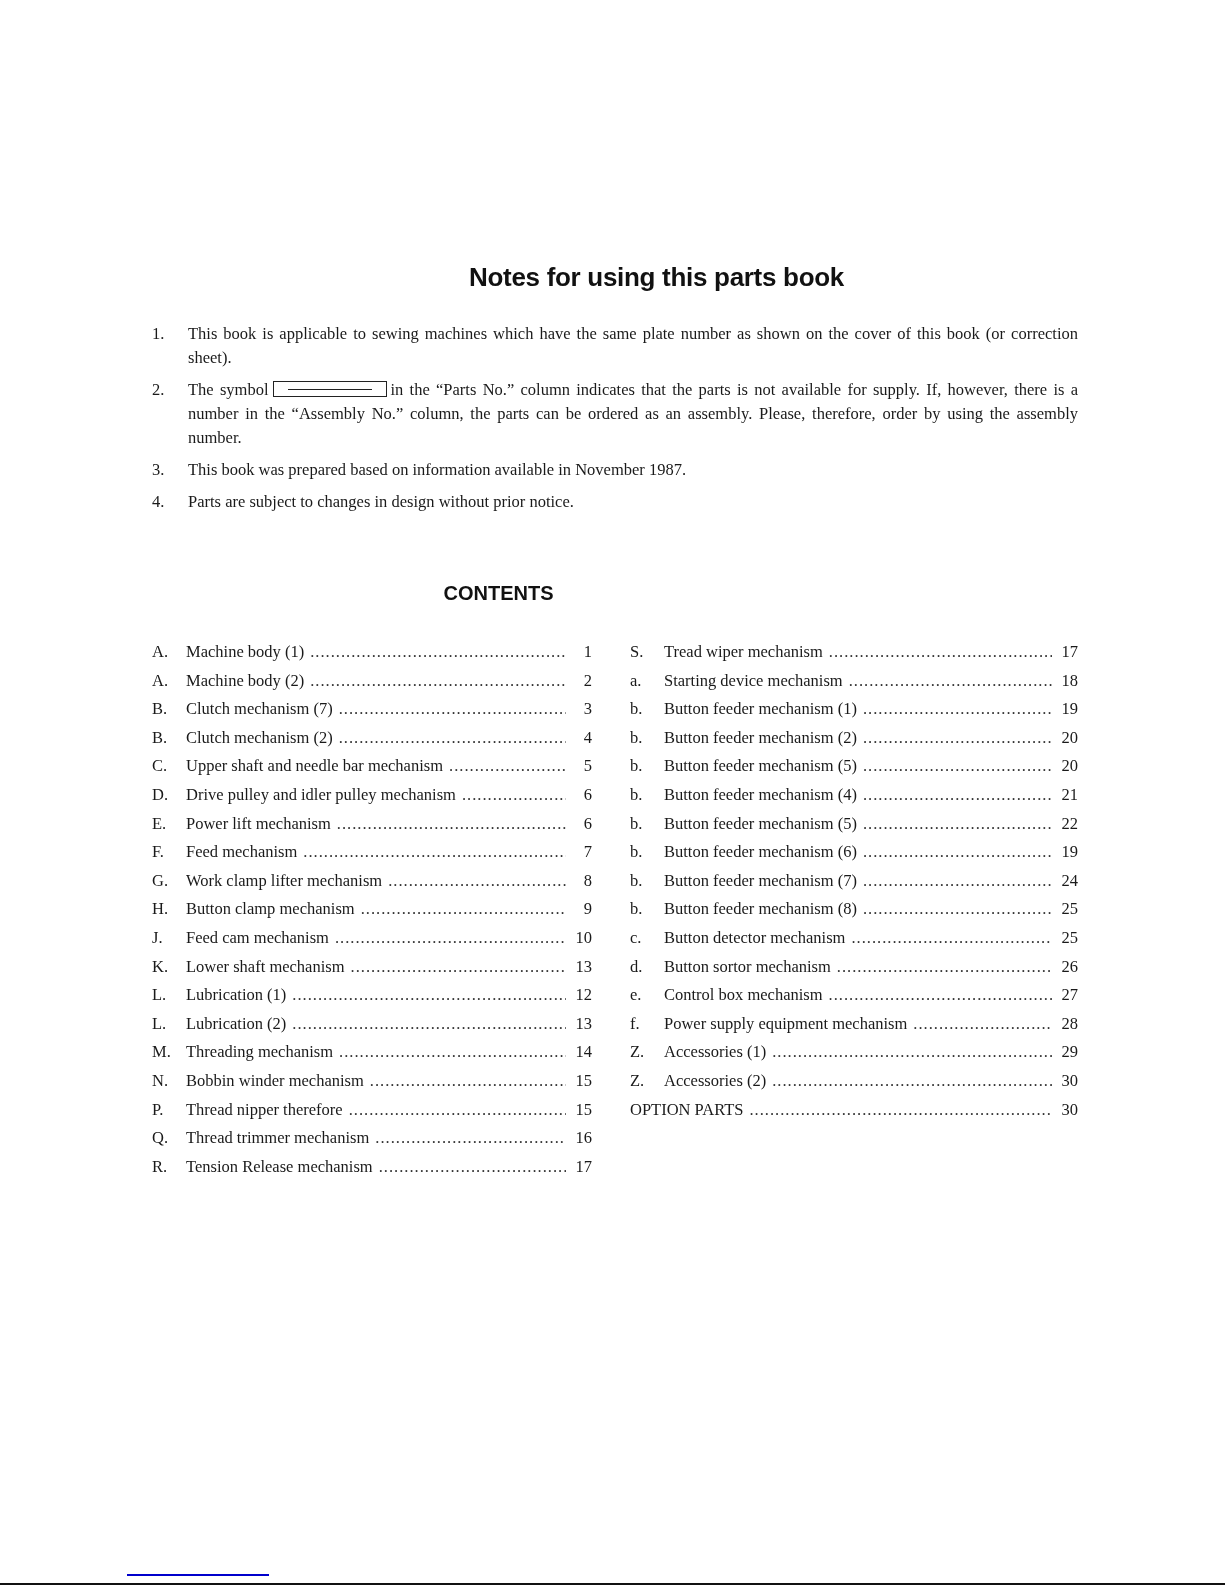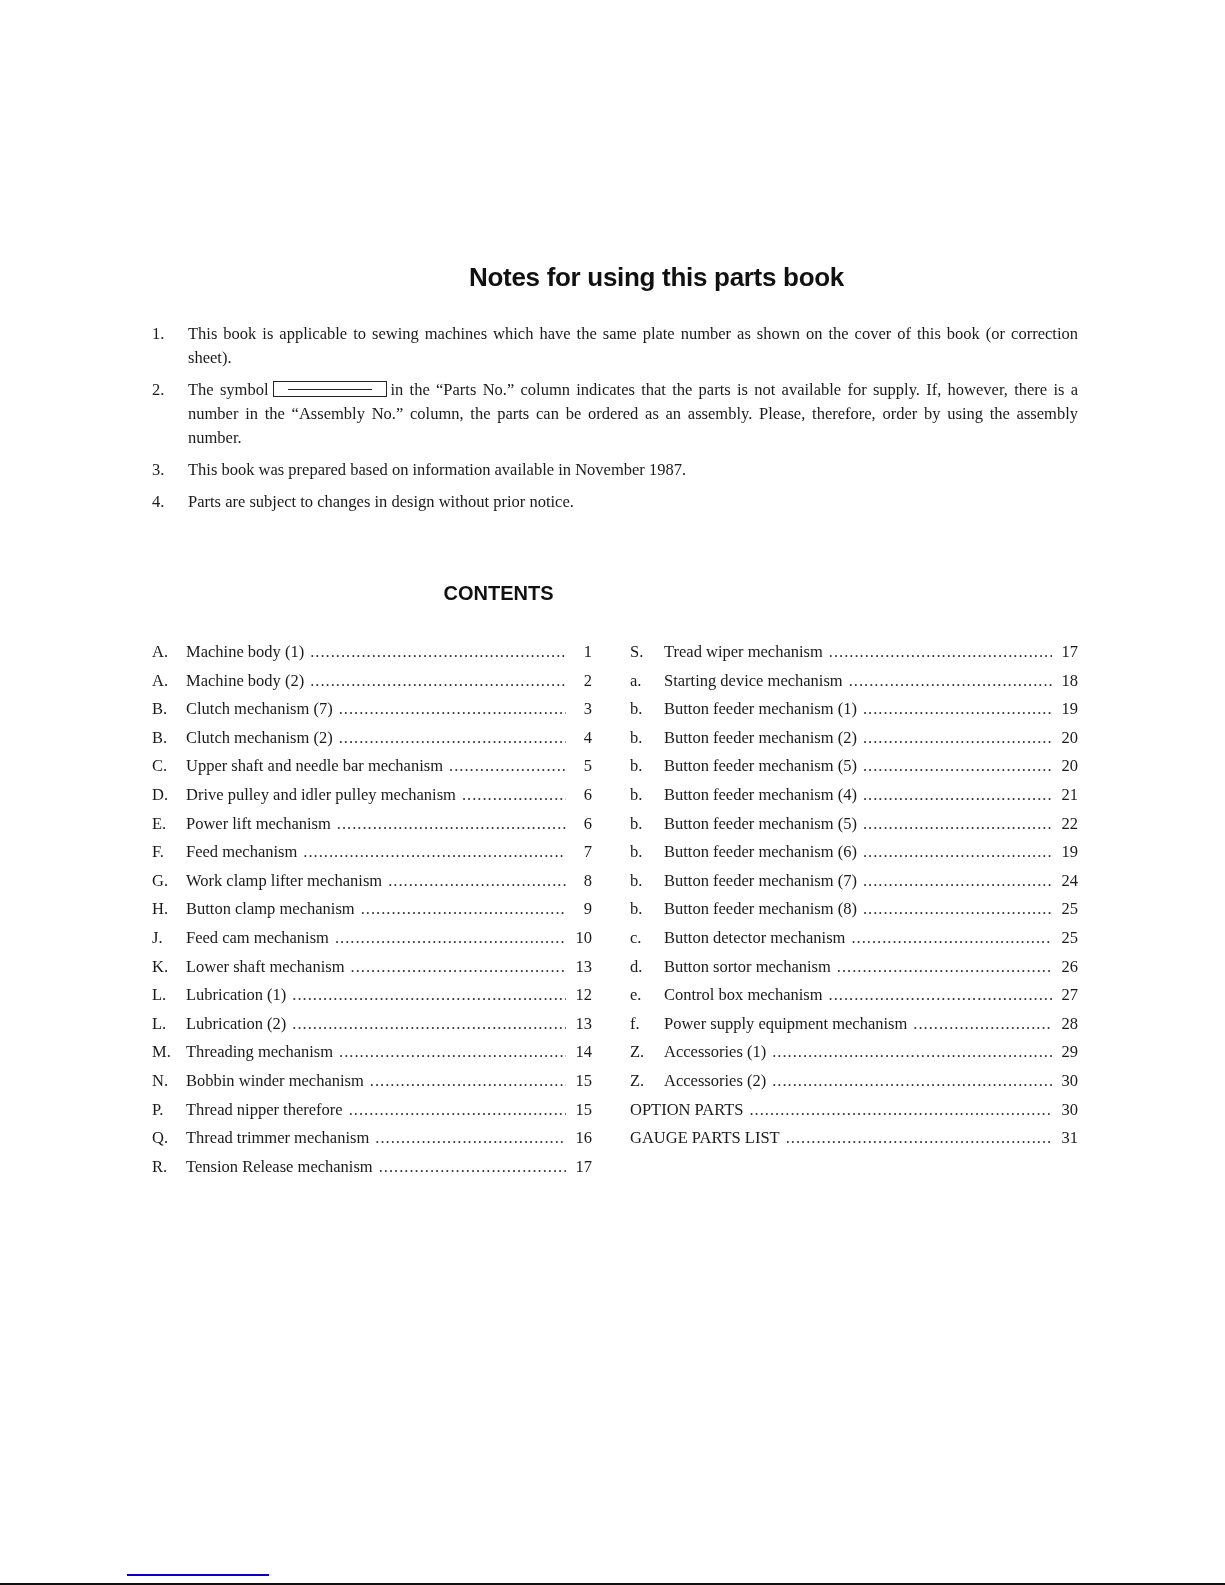--- a/index.html
+++ b/index.html
@@ -282,21 +282,16 @@
       <span class="letter">Z.</span>
       <span class="label">Accessories (2)</span>
       <span class="dots"></span>
       <span class="page">30</span>
     </div>
     <div class="toc-row">
       <span class="label">OPTION PARTS</span>
       <span class="dots"></span>
       <span class="page">30</span>
     </div>
-    <div class="toc-row">
-      <span class="label">GAUGE PARTS LIST</span>
-      <span class="dots"></span>
-      <span class="page">31</span>
-    </div>
   </div>
 
 <div class="bottom-link"></div>
 <div class="bottom-rule"></div>
 
 </body></html>

